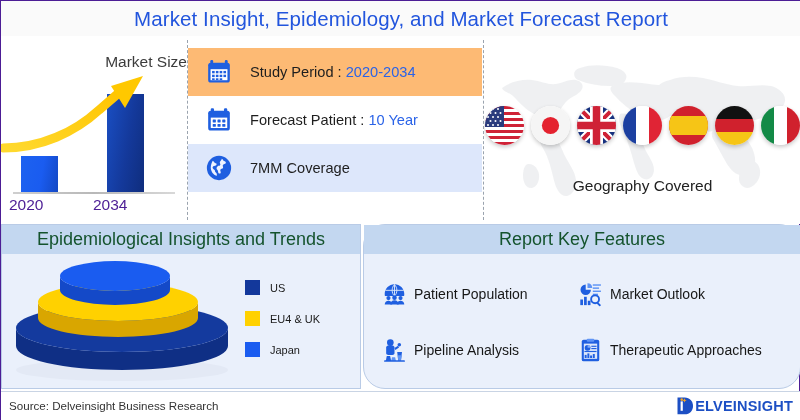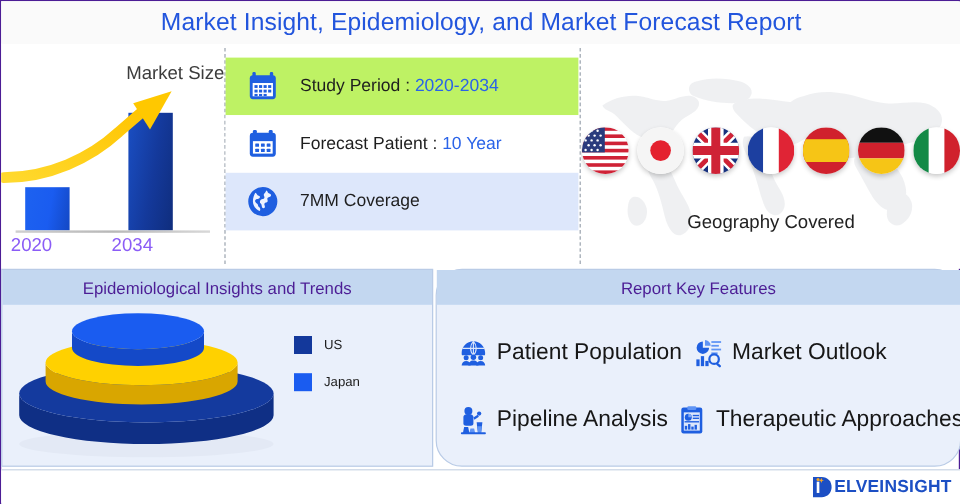--- a/index.html
+++ b/index.html
@@ -35,30 +35,30 @@
             font-size:15.5px;color:#3c3c3c;}
   .ms-plot{position:absolute;left:8px;top:44px;width:170px;height:112px;}
   .bar{position:absolute;bottom:0;}
   .bar.b2020{left:12px;width:37px;height:36px;
     background:linear-gradient(100deg,#1d62f0 0%,#1a5cf0 55%,#1348c4 100%);}
   .bar.b2034{left:98px;width:37px;height:98px;
     background:linear-gradient(100deg,#1a4fc4 0%,#14399b 55%,#0f2d7d 100%);}
   .axis{position:absolute;left:4px;bottom:-2px;width:162px;height:2px;
         background:linear-gradient(90deg,#cfcfcf,#b8b8b8,#d8d8d8);}
   .ms-labels{position:absolute;left:0;top:160px;width:186px;height:24px;}
-  .ms-labels span{position:absolute;font-size:15.5px;color:#8b5cf6;}
+  .ms-labels span{position:absolute;font-size:15.5px;color:#4c1d95;}
   .ms-labels .l2020{left:8px;}
   .ms-labels .l2034{left:92px;}
   .arrow-svg{position:absolute;left:0;top:36px;width:186px;height:126px;}
 
   
   .info{position:absolute;left:187px;top:4px;width:294px;height:180px;}
   .inforow{position:absolute;left:0;width:294px;height:48px;display:flex;
            align-items:center;}
-  .inforow.r0{top:8px;background:#bef264;}
+  .inforow.r0{top:8px;background:#fdba74;}
   .inforow.r1{top:56px;background:#ffffff;}
   .inforow.r2{top:104px;background:#dde7fb;}
   .inforow .ic{width:62px;display:flex;align-items:center;justify-content:center;
                flex:0 0 62px;}
   .inforow .txt{font-size:14.6px;color:#1e1e1e;white-space:nowrap;}
   .inforow .txt .hl{color:#2a63e8;}
 
   
   .geo{position:absolute;left:483px;top:0;width:317px;height:188px;overflow:hidden;}
   .geo-map{position:absolute;left:0;top:6px;width:317px;height:176px;opacity:.55;}
@@ -71,37 +71,37 @@
              font-size:15.5px;color:#222;margin-top:23px;}
 
   
   .bottom{position:absolute;left:0;top:223px;width:800px;height:165px;}
   .panel{position:absolute;top:0;height:165px;box-sizing:border-box;
          background:#eaf0fb;border:1px solid #b9cbe6;}
   .panel.p-left{left:0;width:360px;}
   .panel.p-right{left:362px;width:438px;border-radius:22px;}
   .panel-head{height:29px;background:#c3d7f0;display:flex;align-items:center;
               justify-content:center;}
-  .panel-head span{font-size:14px;color:#4c1d95;}
+  .panel-head span{font-size:18px;color:#14532d;}
 
   
   .epi-body{position:relative;height:134px;}
   .epi-svg{position:absolute;left:6px;top:4px;width:228px;height:124px;}
   .epi-legend{position:absolute;left:243px;top:26px;width:112px;}
   .leg{display:flex;align-items:center;margin-bottom:16px;}
   .leg .sw{width:15px;height:15px;flex:0 0 15px;margin-right:10px;}
   .leg .lb{font-size:11px;color:#1b1b1b;white-space:nowrap;}
 
   
   .feat-grid{position:relative;height:134px;padding:12px 0 0 10px;box-sizing:border-box;}
   .feat-row{display:flex;height:56px;align-items:center;}
   .feat{display:flex;align-items:center;}
   .feat .ficon{width:40px;flex:0 0 40px;display:flex;align-items:center;
                justify-content:center;}
-  .feat .flabel{font-size:19px;color:#171717;white-space:nowrap;}
+  .feat .flabel{font-size:14px;color:#171717;white-space:nowrap;}
   .feat.c0{width:196px;}
   .feat.c1{width:auto;}
 
   
   .footer{position:absolute;left:0;top:390px;width:800px;height:29px;
           background:#fff;border-top:1px solid #c9d4e4;}
   .src{position:absolute;left:8px;top:7px;font-size:11.6px;color:#333;}
   .logo{position:absolute;right:8px;top:4px;display:flex;align-items:center;}
   .logo .logotxt{font-size:14.5px;color:#1c4fc4;letter-spacing:.2px;
                  font-weight:bold;}
@@ -328,20 +328,24 @@
           <path d="M52 32 a55 15 0 0 0 110 0 v-14 a55 15 0 0 1 -110 0 z" fill="#1449c8"></path>
           <ellipse cx="107" cy="18" rx="55" ry="15" fill="#1a5cf0"></ellipse>
         </svg>
 
         <div class="epi-legend">
           <div class="leg">
             <span class="sw" style="background:#13389b"></span>
             <span class="lb">US</span>
           </div>
           <div class="leg">
+            <span class="sw" style="background:#ffd100"></span>
+            <span class="lb">EU4 &amp; UK</span>
+          </div>
+          <div class="leg">
             <span class="sw" style="background:#1a5cf0"></span>
             <span class="lb">Japan</span>
           </div>
         </div>
       </div>
     </div>
 
     <div class="panel p-right">
       <div class="panel-head">
         <span>Report Key Features</span>
@@ -435,20 +439,21 @@
             </div>
             <div class="flabel">Therapeutic Approaches</div>
           </div>
         </div>
 
       </div>
     </div>
   </div>
 
   <div class="footer">
+    <div class="src">Source: Delveinsight Business Research</div>
     <div class="logo">
       <svg width="19" height="20" viewBox="0 0 19 20">
         <path d="M1.5 1.5h7.2c5 0 8.3 3.6 8.3 8.4s-3.3 8.4-8.3 8.4H1.5z" fill="#1c4fc4"></path>
         <rect x="4.6" y="5.4" width="2.2" height="9.4" fill="#ffffff"></rect>
         <circle cx="5.7" cy="3.6" r="1.3" fill="#f5a623"></circle>
         <path d="M8.4 2.2l.7 1.5 1.5.6-1.5.6-.7 1.5-.6-1.5-1.6-.6 1.6-.6z" fill="#f5a623"></path>
       </svg>
       <span class="logotxt">ELVEINSIGHT</span>
     </div>
   </div>

